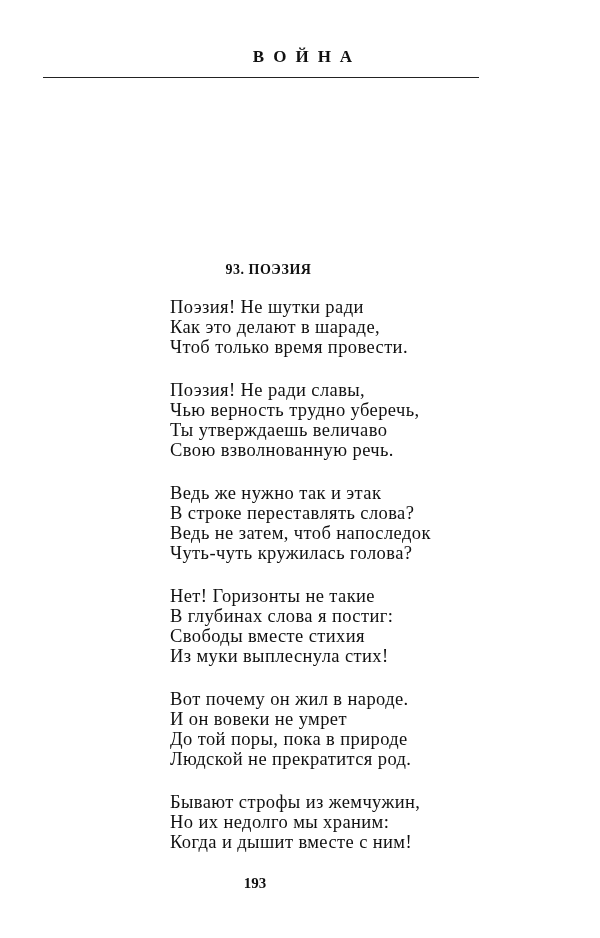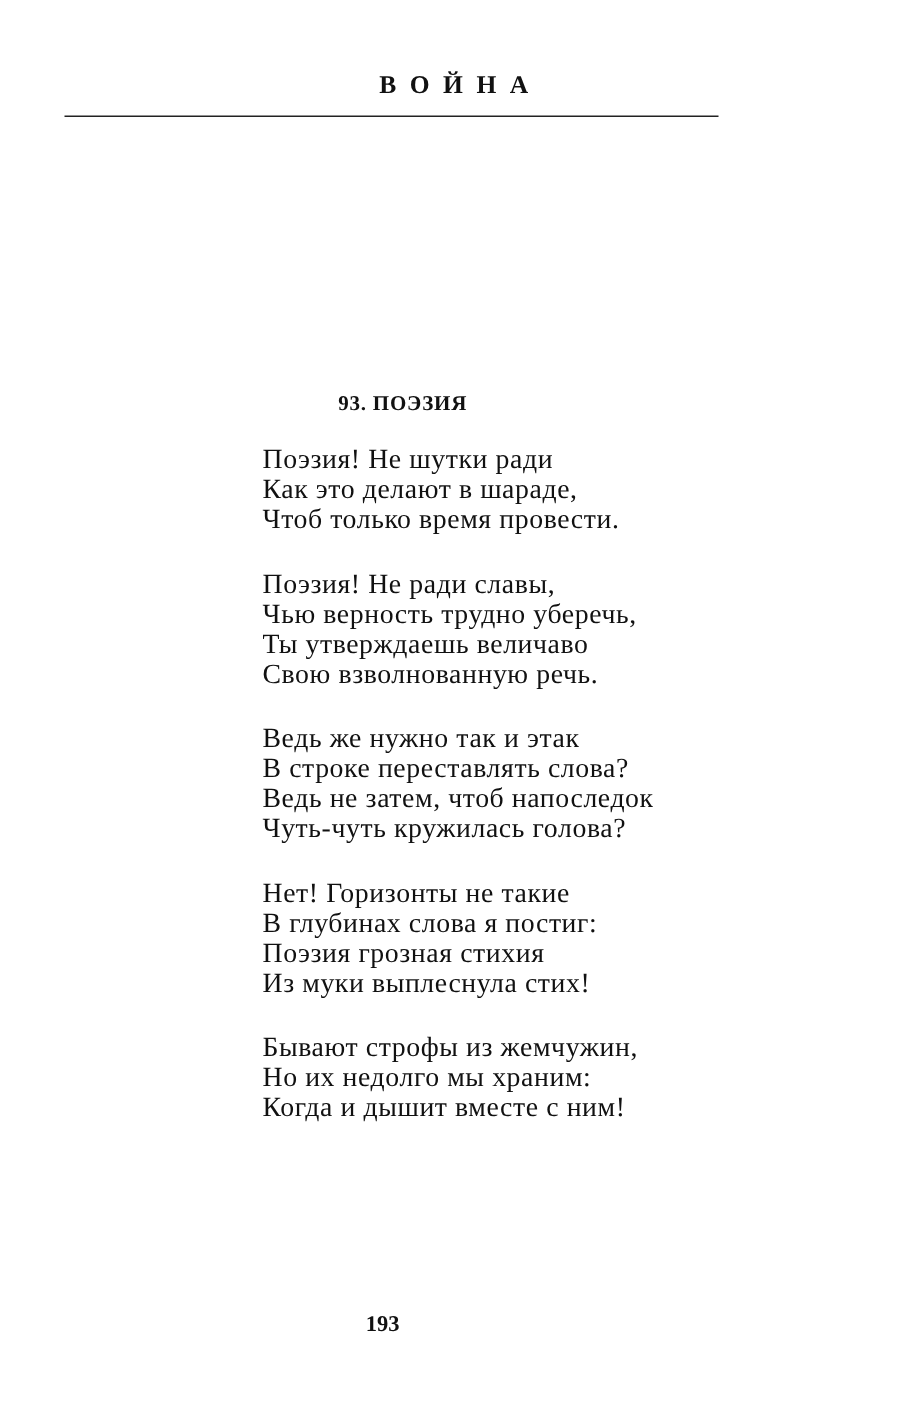--- a/index.html
+++ b/index.html
@@ -55,21 +55,21 @@
       padding-left: 9px;
       box-sizing: border-box;
     }
     .poem {
       position: absolute;
       top: 297px;
       left: 163px;
       width: 320px;
     }
     .stanza {
-      margin: 0 0 23px 12px;
+      margin: 0 0 23px 7px;
     }
     .line {
       font-family: "Liberation Serif", serif;
       font-size: 18.5px;
       line-height: 20px;
       white-space: nowrap;
       letter-spacing: 0.4px;
     }
     .page-number {
       position: absolute;
@@ -107,22 +107,28 @@
   </div>
   <div class="stanza">
     <div class="line">Ведь же нужно так и этак</div>
     <div class="line">В строке переставлять слова?</div>
     <div class="line">Ведь не затем, чтоб напоследок</div>
     <div class="line">Чуть-чуть кружилась голова?</div>
   </div>
   <div class="stanza">
     <div class="line">Нет! Горизонты не такие</div>
     <div class="line">В глубинах слова я постиг:</div>
-    <div class="line">Поэзия грозная стихия</div>
+    <div class="line">Свободы вместе стихия</div>
     <div class="line">Из муки выплеснула стих!</div>
+  </div>
+  <div class="stanza">
+    <div class="line">Вот почему он жил в народе.</div>
+    <div class="line">И он вовеки не умрет</div>
+    <div class="line">До той поры, пока в природе</div>
+    <div class="line">Людской не прекратится род.</div>
   </div>
   <div class="stanza">
     <div class="line">Бывают строфы из жемчужин,</div>
     <div class="line">Но их недолго мы храним:</div>
     <div class="line">Когда и дышит вместе с ним!</div>
   </div>
 </div>
 
 <div class="page-number">193</div>
 

